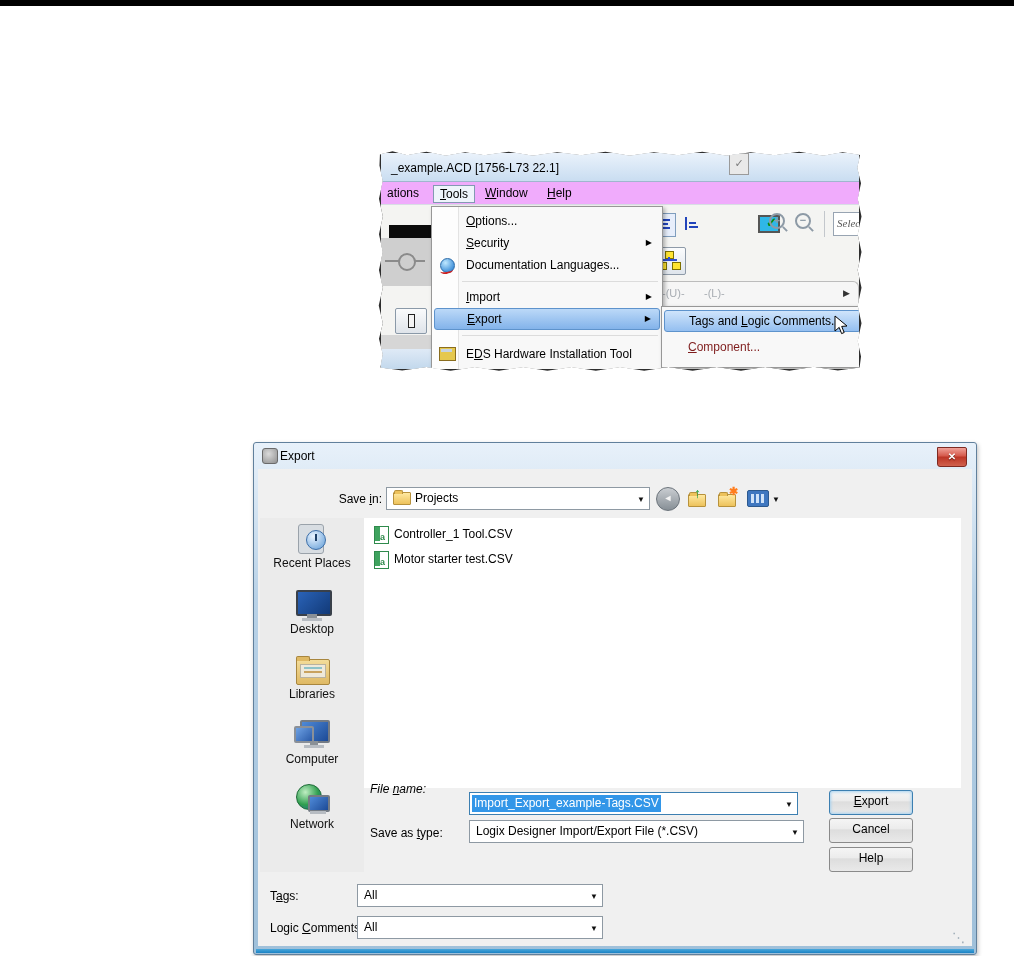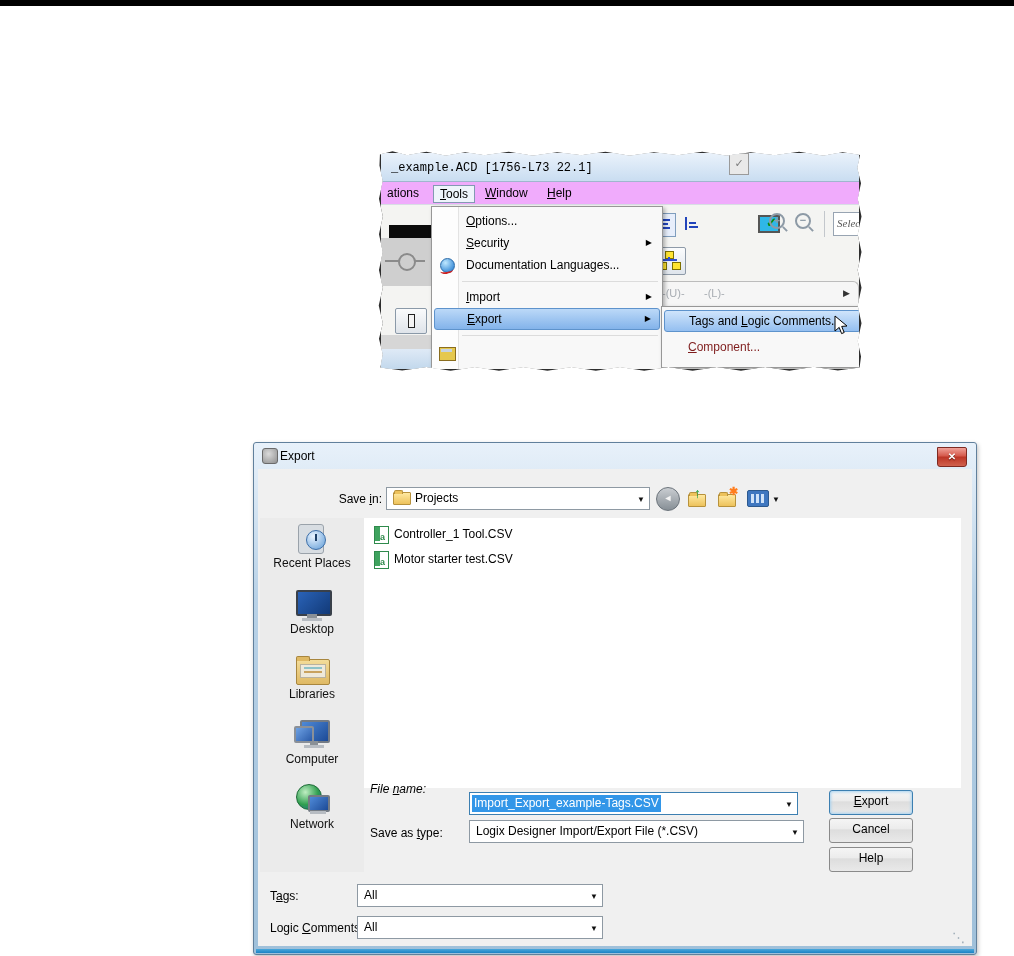--- a/index.html
+++ b/index.html
@@ -10,21 +10,21 @@
 
   
   #top-rule{left:0;top:0;width:1014px;height:6px;background:#000;}
 
   
   #shot1{left:378px;top:150px;width:484px;height:222px;background:#2e2e2e;
     clip-path:polygon(0.4% 2%,3% 0.6%,6% 2.4%,10% 0.8%,14% 2.6%,18% 1%,22% 2.4%,27% 0.8%,32% 2.6%,37% 1%,42% 2.4%,47% 0.8%,52% 2.6%,57% 1%,62% 2.4%,67% 0.8%,72% 2.6%,77% 1%,82% 2.4%,87% 0.8%,92% 2.6%,96% 1%,99.6% 2.2%,99% 8%,99.8% 15%,99.1% 22%,99.9% 30%,99.1% 38%,99.9% 46%,99.1% 54%,99.9% 62%,99.1% 70%,99.9% 78%,99.1% 86%,99.8% 93%,99.5% 98%,95% 99.3%,90% 97.6%,85% 99.4%,80% 97.7%,75% 99.4%,70% 97.7%,65% 99.4%,60% 97.7%,55% 99.4%,50% 97.7%,45% 99.4%,40% 97.7%,35% 99.4%,30% 97.7%,25% 99.4%,20% 97.7%,15% 99.4%,10% 97.7%,5% 99.3%,0.5% 98%,1% 92%,0.2% 85%,1% 78%,0.15% 70%,1% 62%,0.2% 54%,1% 46%,0.2% 38%,1% 30%,0.2% 22%,1% 14%,0.3% 7%);}
   #shot1-inner{position:absolute;inset:3px;background:#f4f4f2;overflow:hidden;}
   #s1-titlebar{left:0;top:0;width:100%;height:28px;background:linear-gradient(#eaf2fb,#c9ddf1);
     border-bottom:1px solid #9fb6ce;}
-  #s1-title{left:10px;top:8px;white-space:nowrap;font-family:Liberation Mono, monospace;}
+  #s1-title{left:10px;top:8px;white-space:nowrap;}
   #s1-menubar{left:0;top:29px;width:100%;height:22px;background:#f0abfc;border-bottom:1px solid #d8dde4;}
   .mb-item{position:absolute;top:3px;padding:1px 6px;}
   #mb-partial{left:0;}
   #mb-tools{left:52px;border:1px solid #8399b3;background:#eef4fb;}
   #mb-window{left:98px;}
   #mb-help{left:160px;}
 
   
   .tb-icon{position:absolute;top:60px;width:22px;height:22px;}
   #tbi-hier1{left:271px;border:1px solid #7f9dbd;background:#e7eefb;}
@@ -299,20 +299,21 @@
           <span class="txt"><u class="acc">I</u><span>mport</span></span>
           <span class="sub">▶</span>
         </div>
         <div class="menu-item" id="mi-export">
           <span class="txt"><u class="acc">E</u><span>xport</span></span>
           <span class="sub">▶</span>
         </div>
         <div class="menu-sep" id="sep2"></div>
         <div class="menu-item" id="mi-eds">
           <span class="eds-ic"></span>
+          <span class="txt"><span>E</span><u class="acc">D</u><span>S Hardware Installation Tool</span></span>
         </div>
       </div>
 
       <div class="abs" id="export-submenu">
         <div class="menu-item" id="smi-tags">
           <span class="txt"><span>Tags and </span><u class="acc">L</u><span>ogic Comments...</span></span>
         </div>
         <div class="menu-item" id="smi-component">
           <span class="txt"><u class="acc">C</u><span>omponent...</span></span>
         </div>

